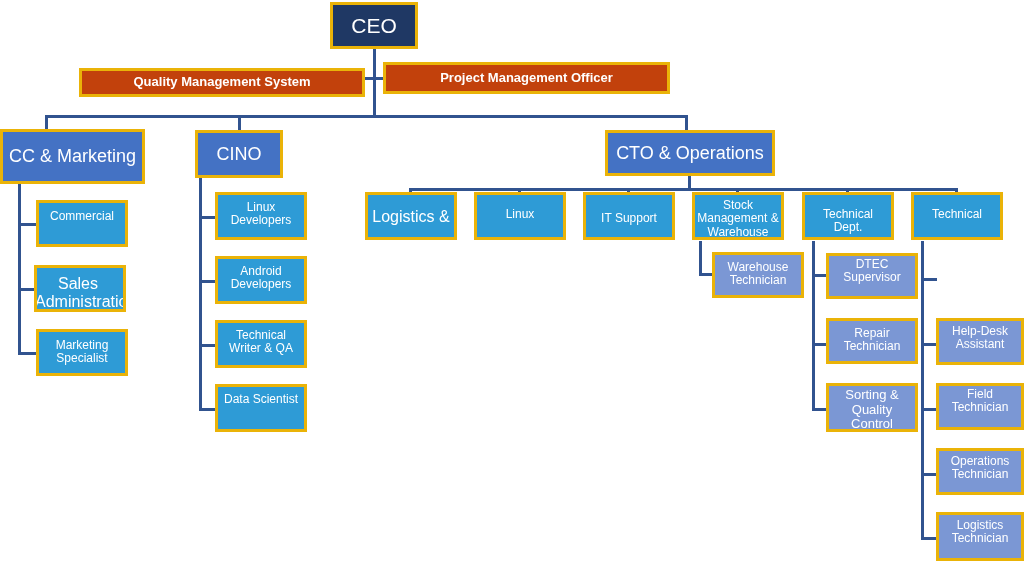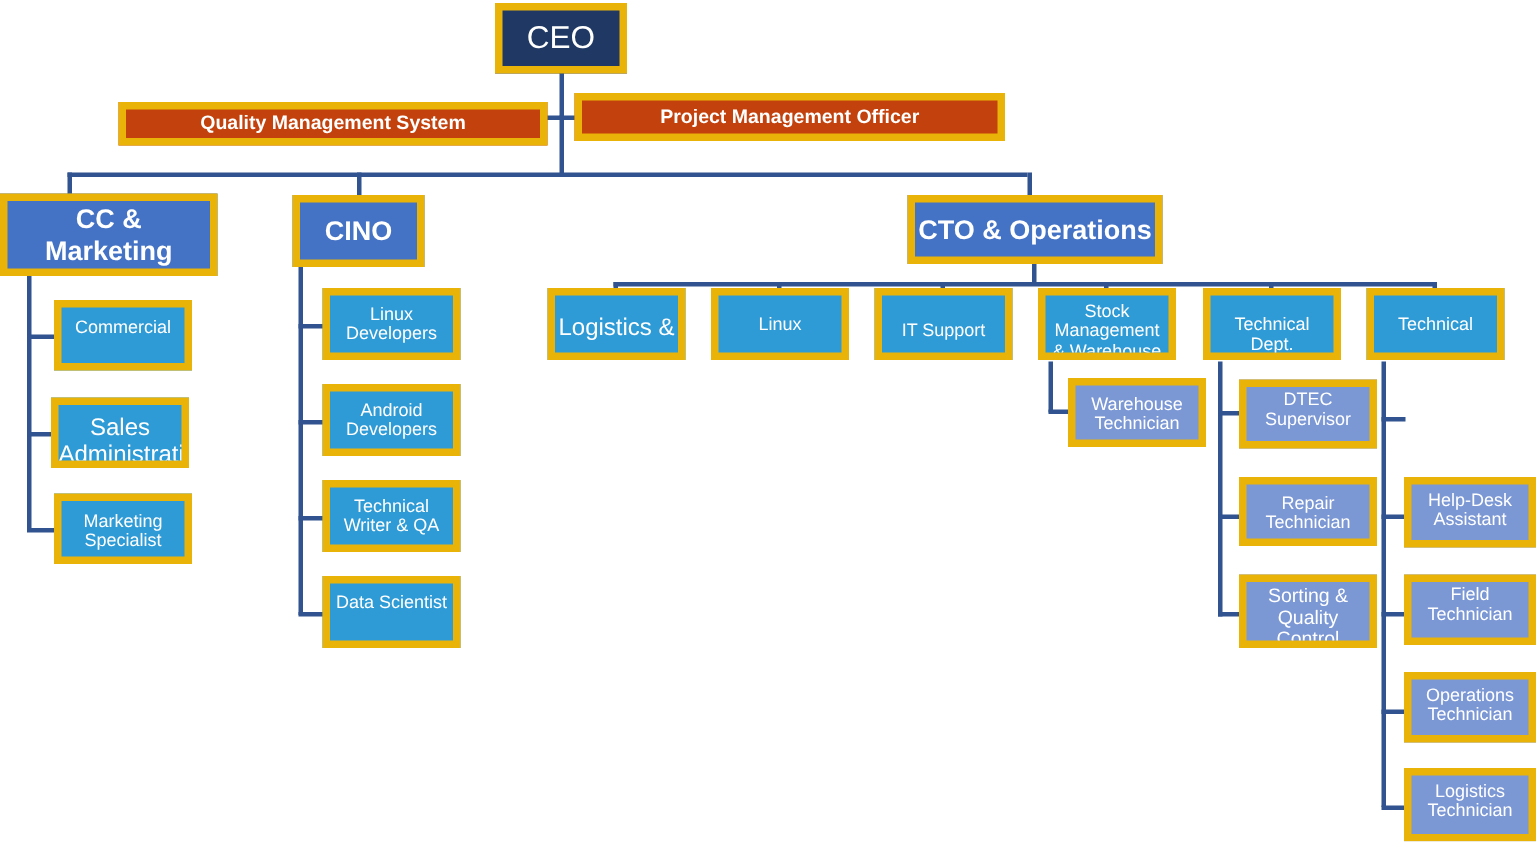--- a/index.html
+++ b/index.html
@@ -18,34 +18,34 @@
   .ln{position:absolute;background:#31538F;}
   .ln.h{height:3px;}
   .ln.v{width:3px;}
 
   
   .node{
     position:absolute;
     box-sizing:border-box;
     display:flex;
     align-items:flex-start;
-    justify-content:center;
+    justify-content:flex-end;
     text-align:center;
     color:#ffffff;
-    border:5px solid #eab308;
+    border:3px solid #eab308;
     line-height:1.12;
     overflow:hidden;
     z-index:5;
   }
   .node span{display:block;width:100%;padding:0 2px;}
 
   
   .lvl-ceo   {background:#1F3864;}
   .lvl-gray  {background:#c2410c;font-weight:bold;}
-  .lvl-1     {background:#4472C4;font-weight:bold;}
+  .lvl-1     {background:#4472C4;}
   .lvl-2     {background:#2E9BD6;}
   .lvl-3     {background:#7B97D4;}
 
   
   .vcenter{align-items:center;}
   .vtop   {align-items:flex-start;}
 </style>
 </head>
 <body>
 

